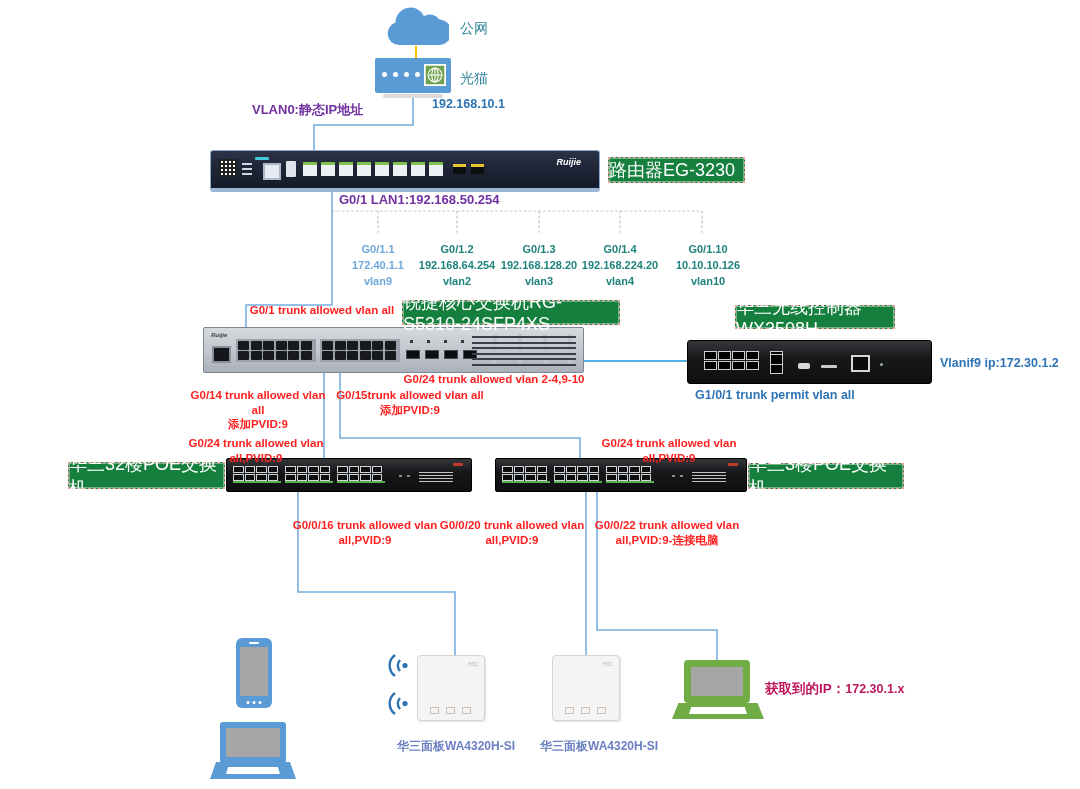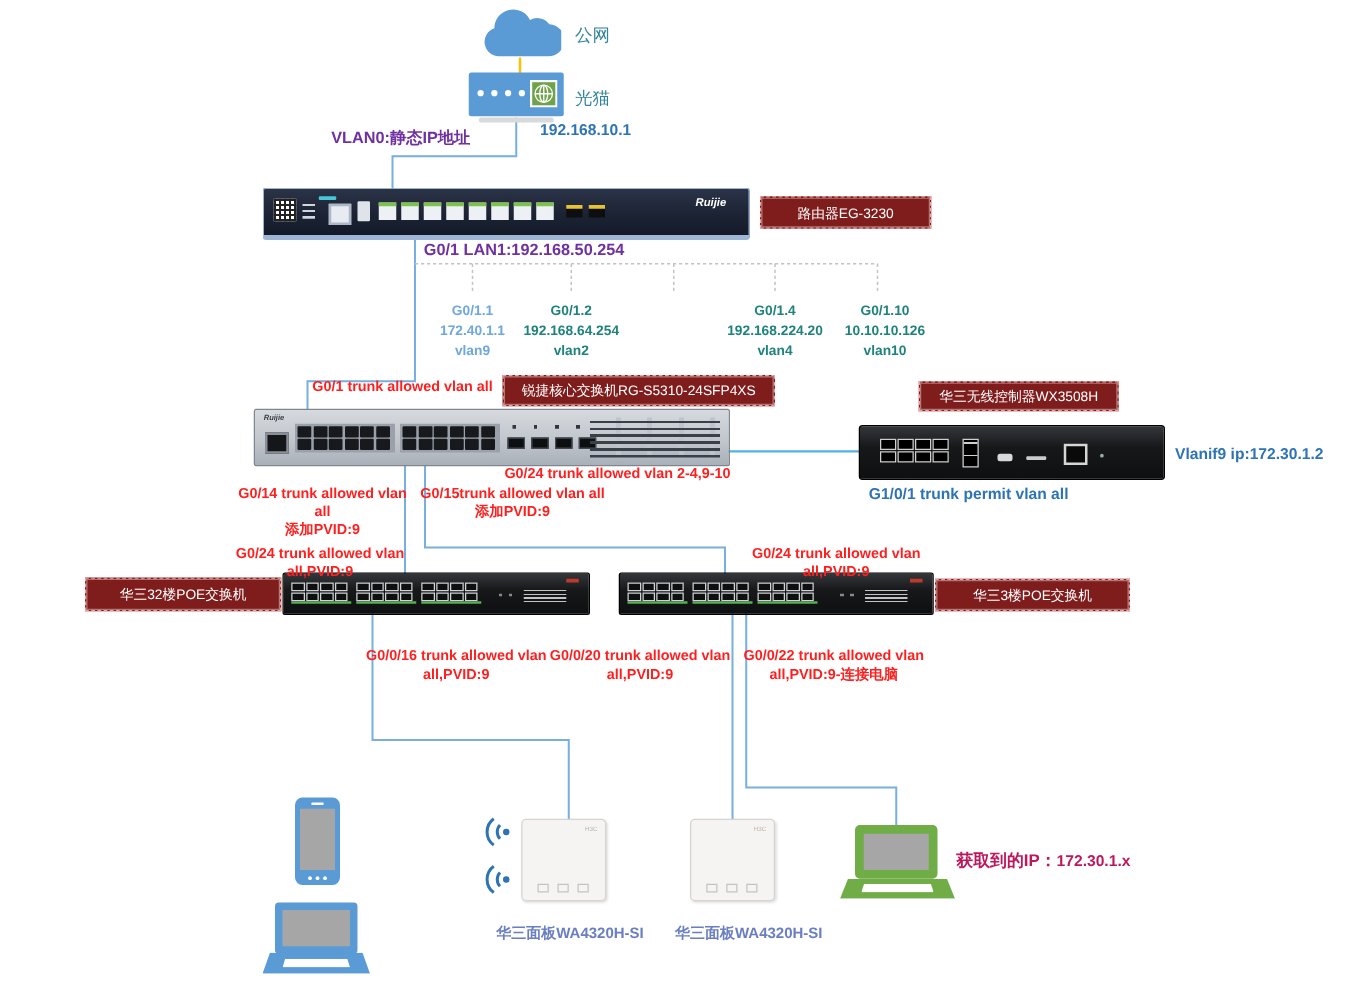--- a/index.html
+++ b/index.html
@@ -4,22 +4,22 @@
 <style>
   html,body{margin:0;padding:0;background:#fff;}
   #canvas{position:relative;width:1080px;height:789px;background:#fff;overflow:hidden;
           font-family:"Liberation Sans",sans-serif;}
   .abs{position:absolute;}
   .txt{position:absolute;font-family:"Liberation Sans",sans-serif;white-space:nowrap;}
   .red{color:#ff1f1f;font-size:11.5px;line-height:14.5px;font-weight:700;text-align:center;white-space:nowrap;}
   .purple{color:#7030A0;font-weight:700;font-size:13px;}
   .teal{color:#31849B;font-size:14px;}
   .blueip{color:#2E74B5;font-weight:700;font-size:12.5px;}
-  .devlabel{position:absolute;background:#7f1d1d;border:1px dashed #F2A0A0;color:#fff;
-            display:flex;align-items:center;justify-content:center;font-size:11px;
+  .devlabel{position:absolute;background:#15803d;border:1px dashed #F2A0A0;color:#fff;
+            display:flex;align-items:center;font-size:18px;
             box-shadow:0 0 0 1px rgba(255,255,255,.4) inset;}
   .subif{position:absolute;width:110px;text-align:center;font-size:11px;font-weight:700;line-height:16px;}
   .subif-blue{color:#6FA8DC;} .subif-teal{color:#1F837C;}
   
   .router{position:absolute;background:linear-gradient(180deg,#2b3347 0%,#1c2334 55%,#141a28 100%);
           border:1px solid #8FA9CC;border-bottom:4px solid #9DB6D6;border-radius:3px;}
   .qr{position:absolute;width:18px;height:18px;background:#fff;
       background-image:repeating-linear-gradient(0deg,#222 0 2px,transparent 2px 4px),
                        repeating-linear-gradient(90deg,#222 0 2px,transparent 2px 4px);}
   .ports{position:absolute;display:flex;flex-wrap:wrap;box-sizing:border-box;}
@@ -100,21 +100,21 @@
       <rect x="0.8" y="0.8" width="18.4" height="18.4" fill="#6FA24B" stroke="#fff" stroke-width="1.6"></rect>
       <circle cx="10" cy="10" r="6.3" fill="none" stroke="#fff" stroke-width="1"></circle>
       <ellipse cx="10" cy="10" rx="2.9" ry="6.3" fill="none" stroke="#fff" stroke-width="1"></ellipse>
       <line x1="3.7" y1="10" x2="16.3" y2="10" stroke="#fff" stroke-width="1"></line>
       <line x1="10" y1="3.7" x2="10" y2="16.3" stroke="#fff" stroke-width="1"></line>
     </svg>
   </div>
   <div class="shadowbar" style="left:383px;top:94px;width:60px;height:4px;z-index:2;"></div>
   <div class="txt teal" style="left:460px;top:70px;z-index:3;">光猫</div>
   <div class="txt blueip" style="left:432px;top:97px;z-index:3;">192.168.10.1</div>
-  <div class="txt purple" style="left:252px;top:101px;z-index:3;margin-left:13px;">VLAN0:静态IP地址</div>
+  <div class="txt purple" style="left:252px;top:101px;z-index:3;">VLAN0:静态IP地址</div>
 
   <div class="router" style="left:210px;top:150px;width:388px;height:37px;z-index:2;">
     <div class="qr" style="left:8px;top:8px;"></div>
     <div class="abs" style="left:31px;top:10px;width:10px;height:14px;background:repeating-linear-gradient(0deg,#cfd6e0 0 2px,transparent 2px 5px);"></div>
     <div class="abs" style="left:52px;top:12px;width:14px;height:13px;background:#e8ecf2;border:2px solid #aeb8c6;"></div>
     <div class="abs" style="left:75px;top:10px;width:10px;height:16px;background:#dfe4ea;border-radius:1px;"></div>
     <div class="abs" style="left:44px;top:6px;width:14px;height:3px;background:#45c8d8;border-radius:1px;"></div>
     <div class="ports router-ports" style="left:92px;top:11px;width:150px;">
         <span></span>
         <span></span>
@@ -138,20 +138,25 @@
 
   <div class="subif subif-blue" style="left:323px;top:241px;z-index:3;">
     <div>G0/1.1</div>
       <div>172.40.1.1</div>
       <div>vlan9</div>
   </div>
   <div class="subif subif-teal" style="left:402px;top:241px;z-index:3;">
     <div>G0/1.2</div>
       <div>192.168.64.254</div>
       <div>vlan2</div>
+  </div>
+  <div class="subif subif-teal" style="left:484px;top:241px;z-index:3;">
+    <div>G0/1.3</div>
+      <div>192.168.128.20</div>
+      <div>vlan3</div>
   </div>
   <div class="subif subif-teal" style="left:565px;top:241px;z-index:3;text-align:center;">
     <div>G0/1.4</div>
       <div>192.168.224.20</div>
       <div>vlan4</div>
   </div>
   <div class="subif subif-teal" style="left:653px;top:241px;z-index:3;">
     <div>G0/1.10</div>
       <div>10.10.10.126</div>
       <div>vlan10</div>

